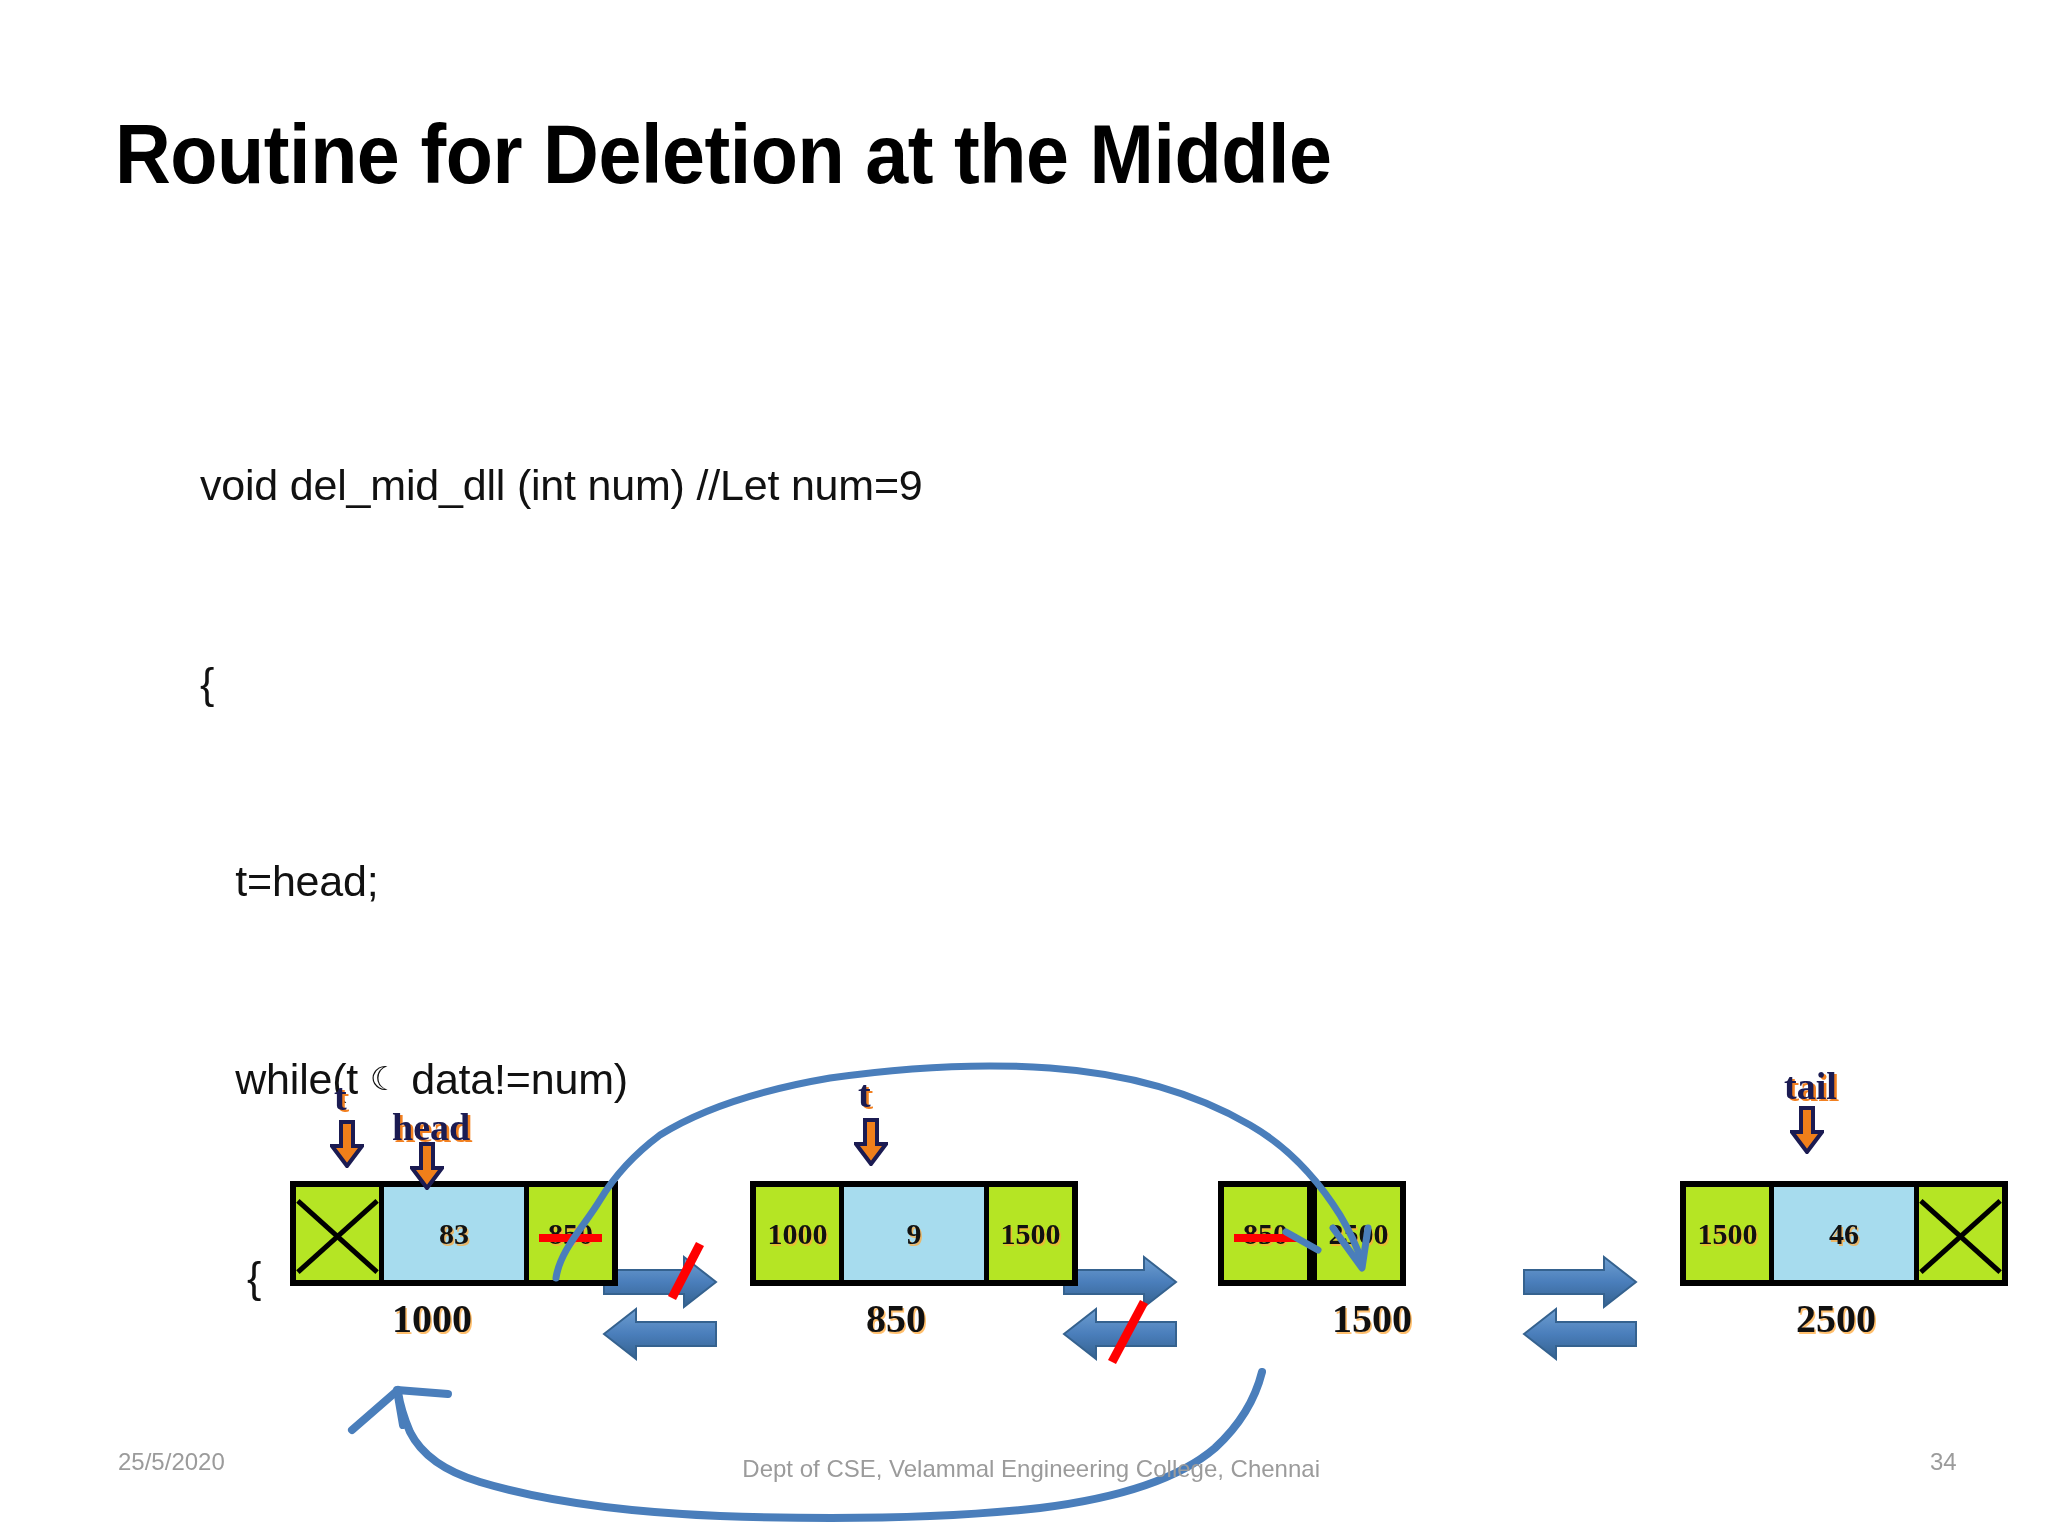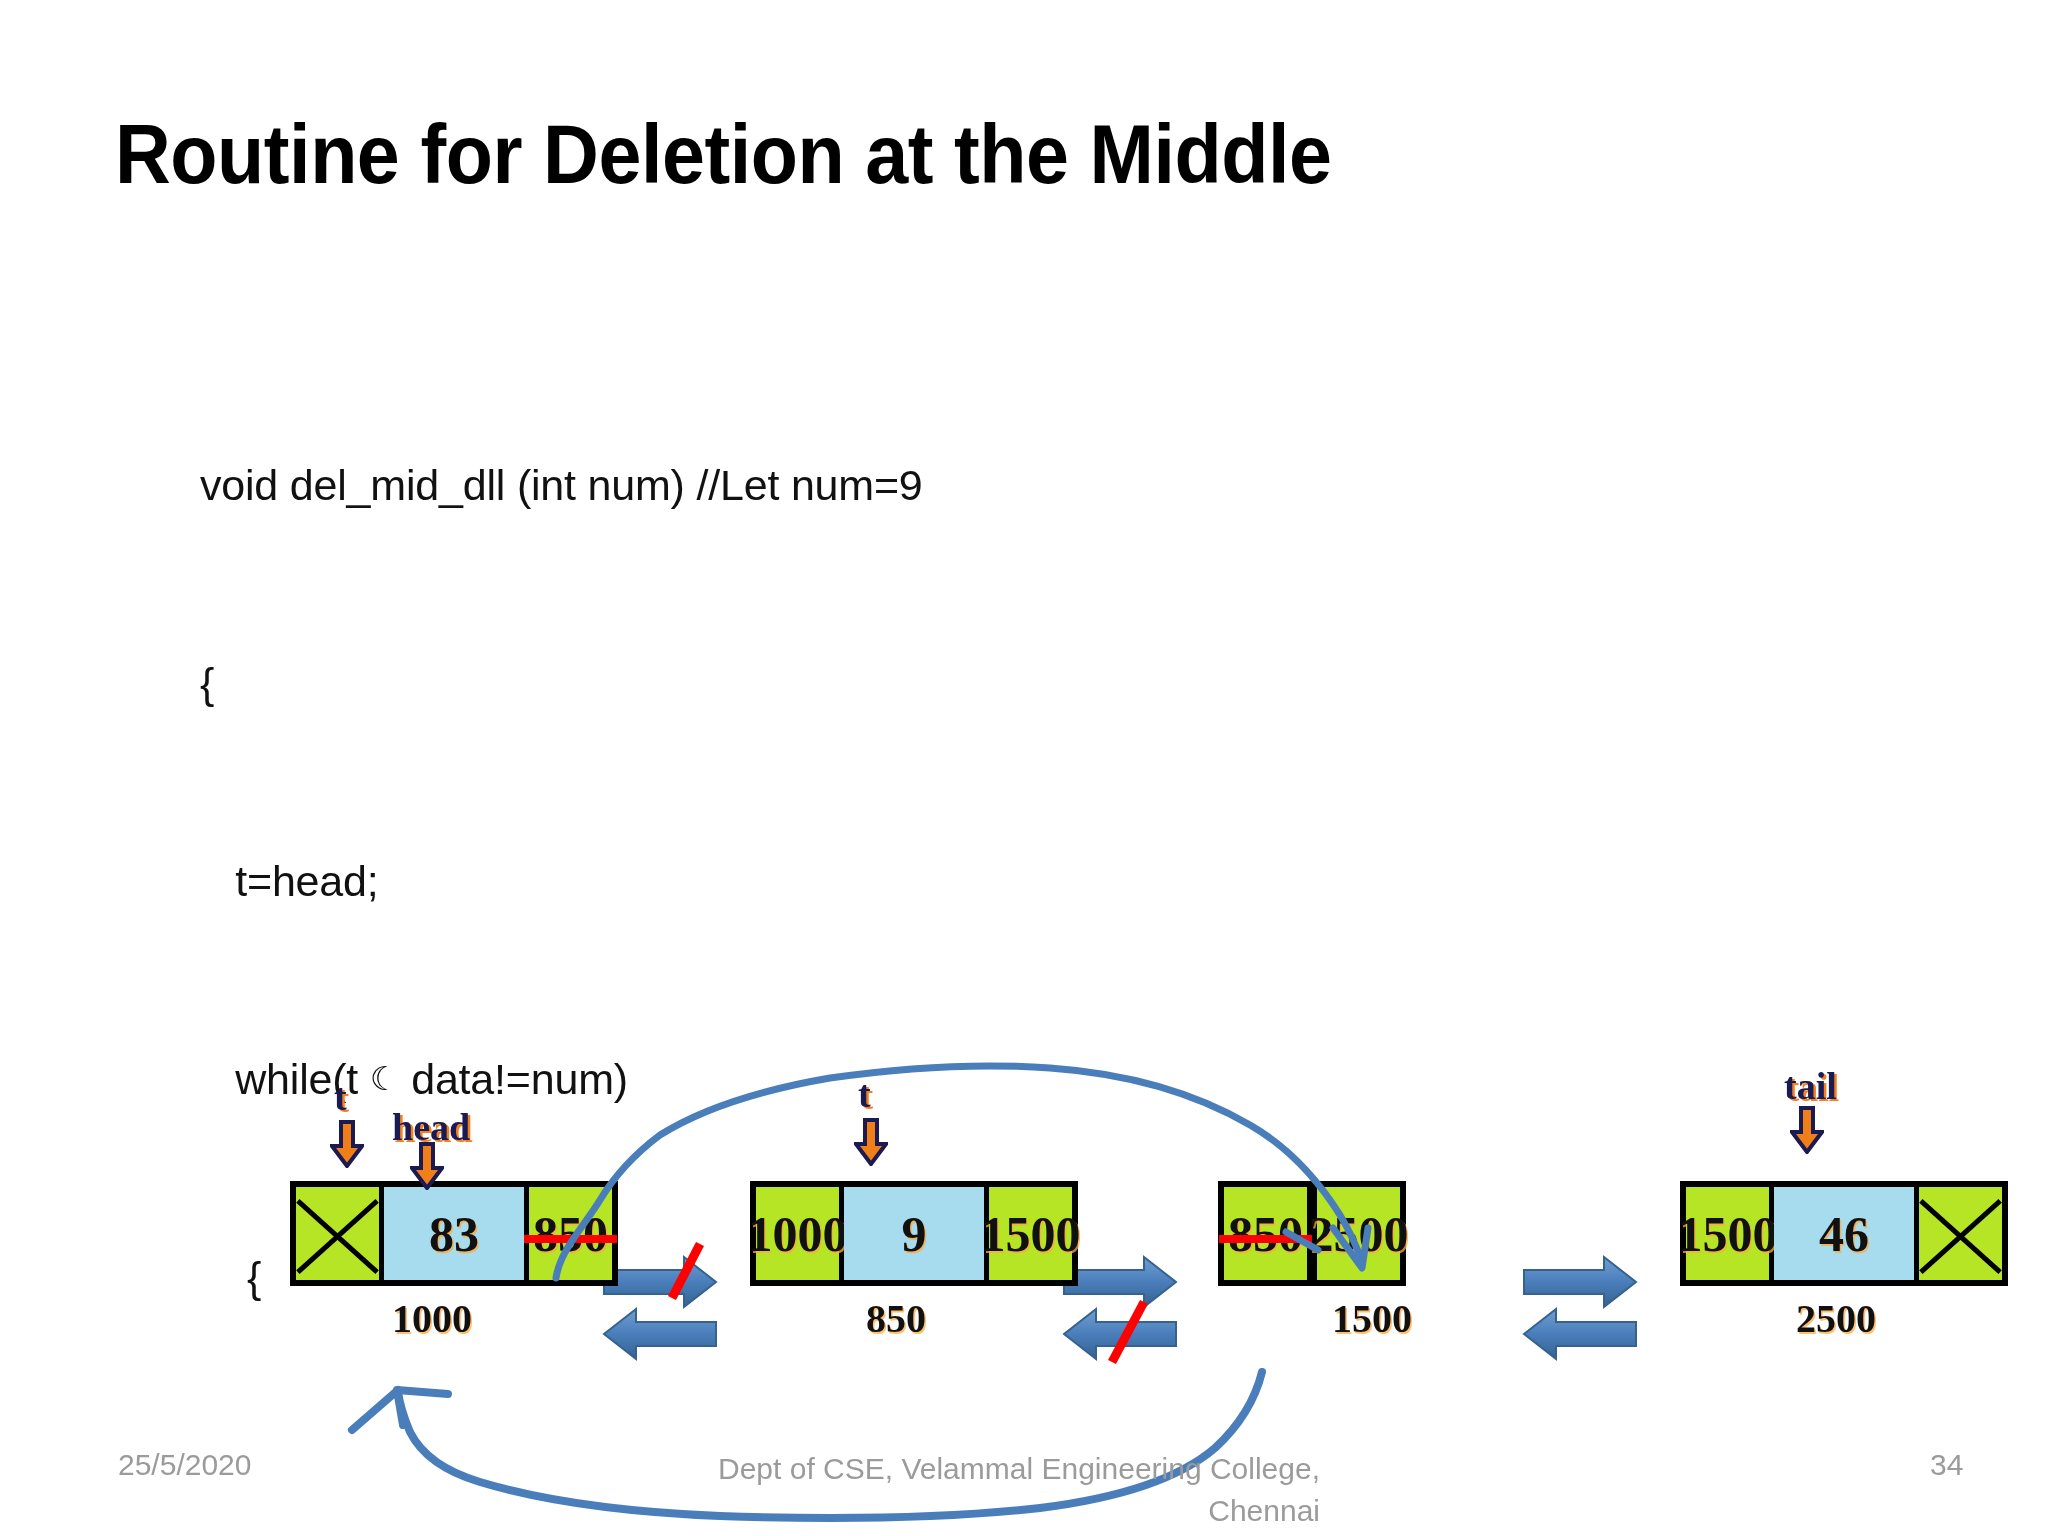--- a/index.html
+++ b/index.html
@@ -58,21 +58,21 @@
     border: 6px solid #000000;
     background: #b5e524;
     height: 105px;
   }
   .cell {
     display: flex;
     align-items: center;
     justify-content: center;
     font-family: "Liberation Serif", serif;
     font-weight: bold;
-    font-size: 50px;
+    font-size: 30px;
     color: #111111;
     position: relative;
     background: #b5e524;
     text-shadow: 1.5px 1.5px 0 rgba(255,170,60,0.75);
   }
   .cell.ptr { width: 88px; border-right: 5px solid #000; }
   .cell.ptr.last { border-right: none; border-left: 5px solid #000; }
   .cell.data { width: 140px; background: #a7dcee; }
   .cell.xbox { position: relative; }
   .cell.xbox::before, .cell.xbox::after {
@@ -109,21 +109,21 @@
     font-size: 38px;
     color: #1b1b52;
     text-shadow: 2.5px 2px 0 #f28020;
     white-space: nowrap;
   }
   .downarrow { position:absolute; width:34px; height:48px; }
 
   .footer {
     position: absolute;
     font-family: "Liberation Sans", sans-serif;
-    font-size: 30px;
+    font-size: 24px;
     color: #9b9b9b;
   }
   #footer-date { left: 118px; top: 1448px; }
   #footer-center { left: 700px; top: 1448px; width: 620px; text-align:right; line-height:42px;}
   #footer-page { left: 1930px; top: 1448px; }
 
   #handdrawn { position:absolute; left:0; top:0; width:2048px; height:1536px; pointer-events:none; }
 </style>
 </head>
 <body>

